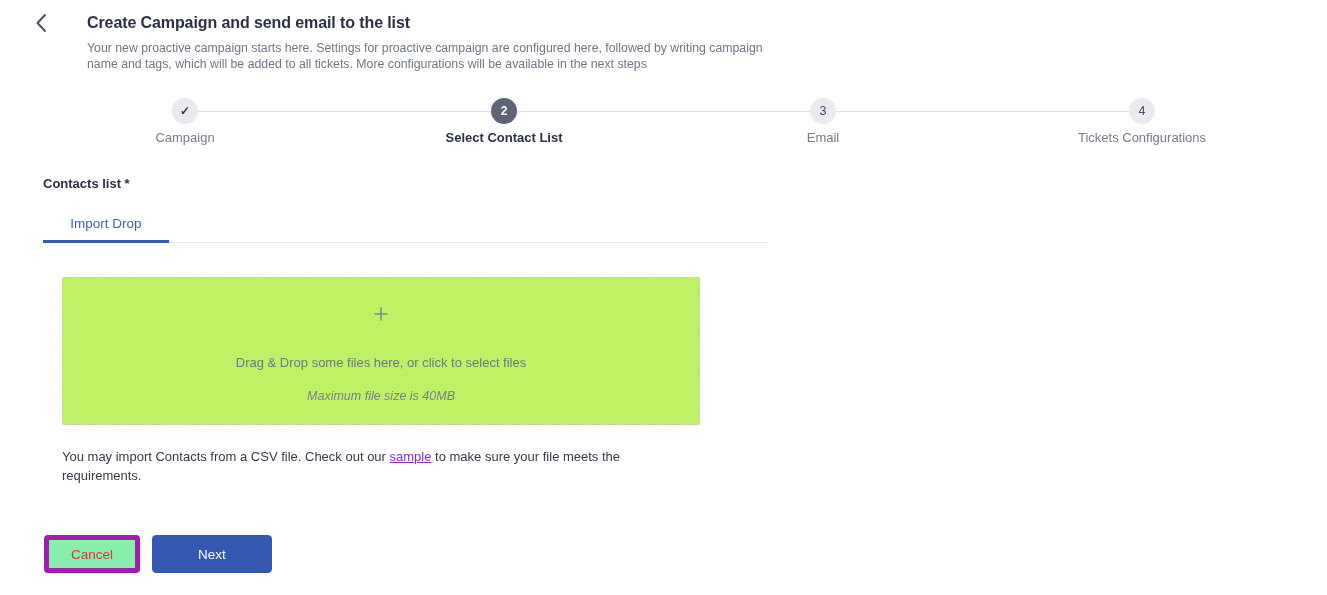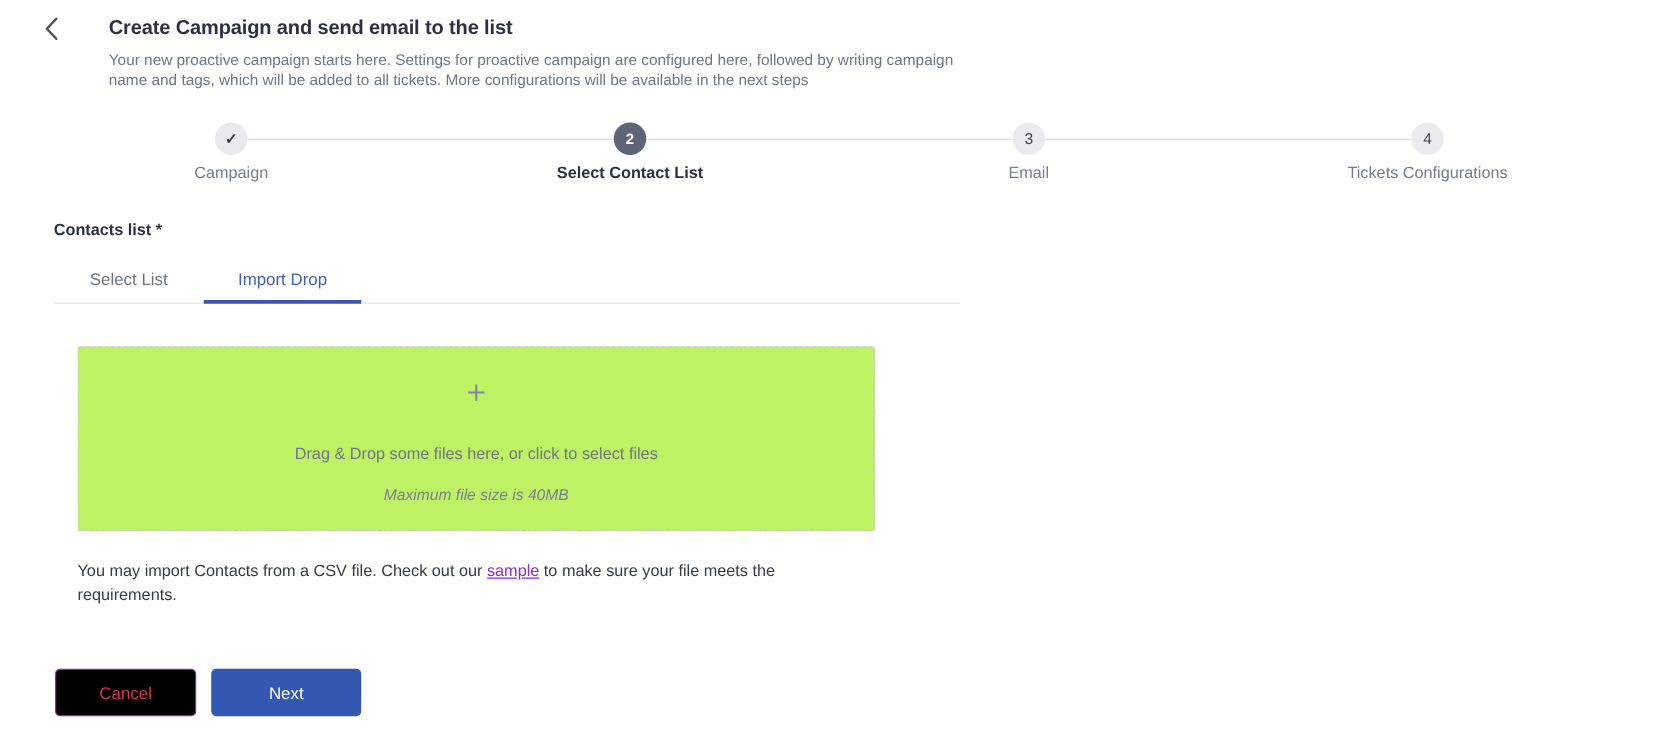--- a/index.html
+++ b/index.html
@@ -218,23 +218,23 @@
     border-radius: 4px;
     font-size: 13.5px;
     font-family: "Liberation Sans", sans-serif;
     cursor: pointer;
     box-sizing: border-box;
     display: flex;
     align-items: center;
     justify-content: center;
   }
   .btn-cancel {
-    width: 113px;
-    background: #000000;
-    border: 1px solid #a21caf;
+    width: 96px;
+    background: #86efac;
+    border: 5px solid #a21caf;
     color: #e0304f;
   }
   .btn-back {
     width: 120px;
     background: #ffffff;
     border: 1px solid #7b9ee0;
     color: #3c5fc4;
   }
   .btn-next {
     width: 120px;
@@ -288,21 +288,20 @@
       <div class="step-circle todo">4</div>
       <div class="step-label">Tickets Configurations</div>
     </div>
 
   </div>
 </div>
 
 <div class="section-label">Contacts list *</div>
 
 <div class="tabs">
-  <button class="tab tab-select">Select List</button>
   <button class="tab tab-import active">Import Drop</button>
 </div>
 
 <div class="dropzone">
   <div class="dz-plus">
     <svg width="18" height="18" viewBox="0 0 18 18">
       <path d="M9 2.5 V15.5 M2.5 9 H15.5" stroke="#7d8599" stroke-width="1.6" stroke-linecap="butt"></path>
     </svg>
   </div>
   <div class="dz-line1">Drag &amp; Drop some files here, or click to select files</div>

